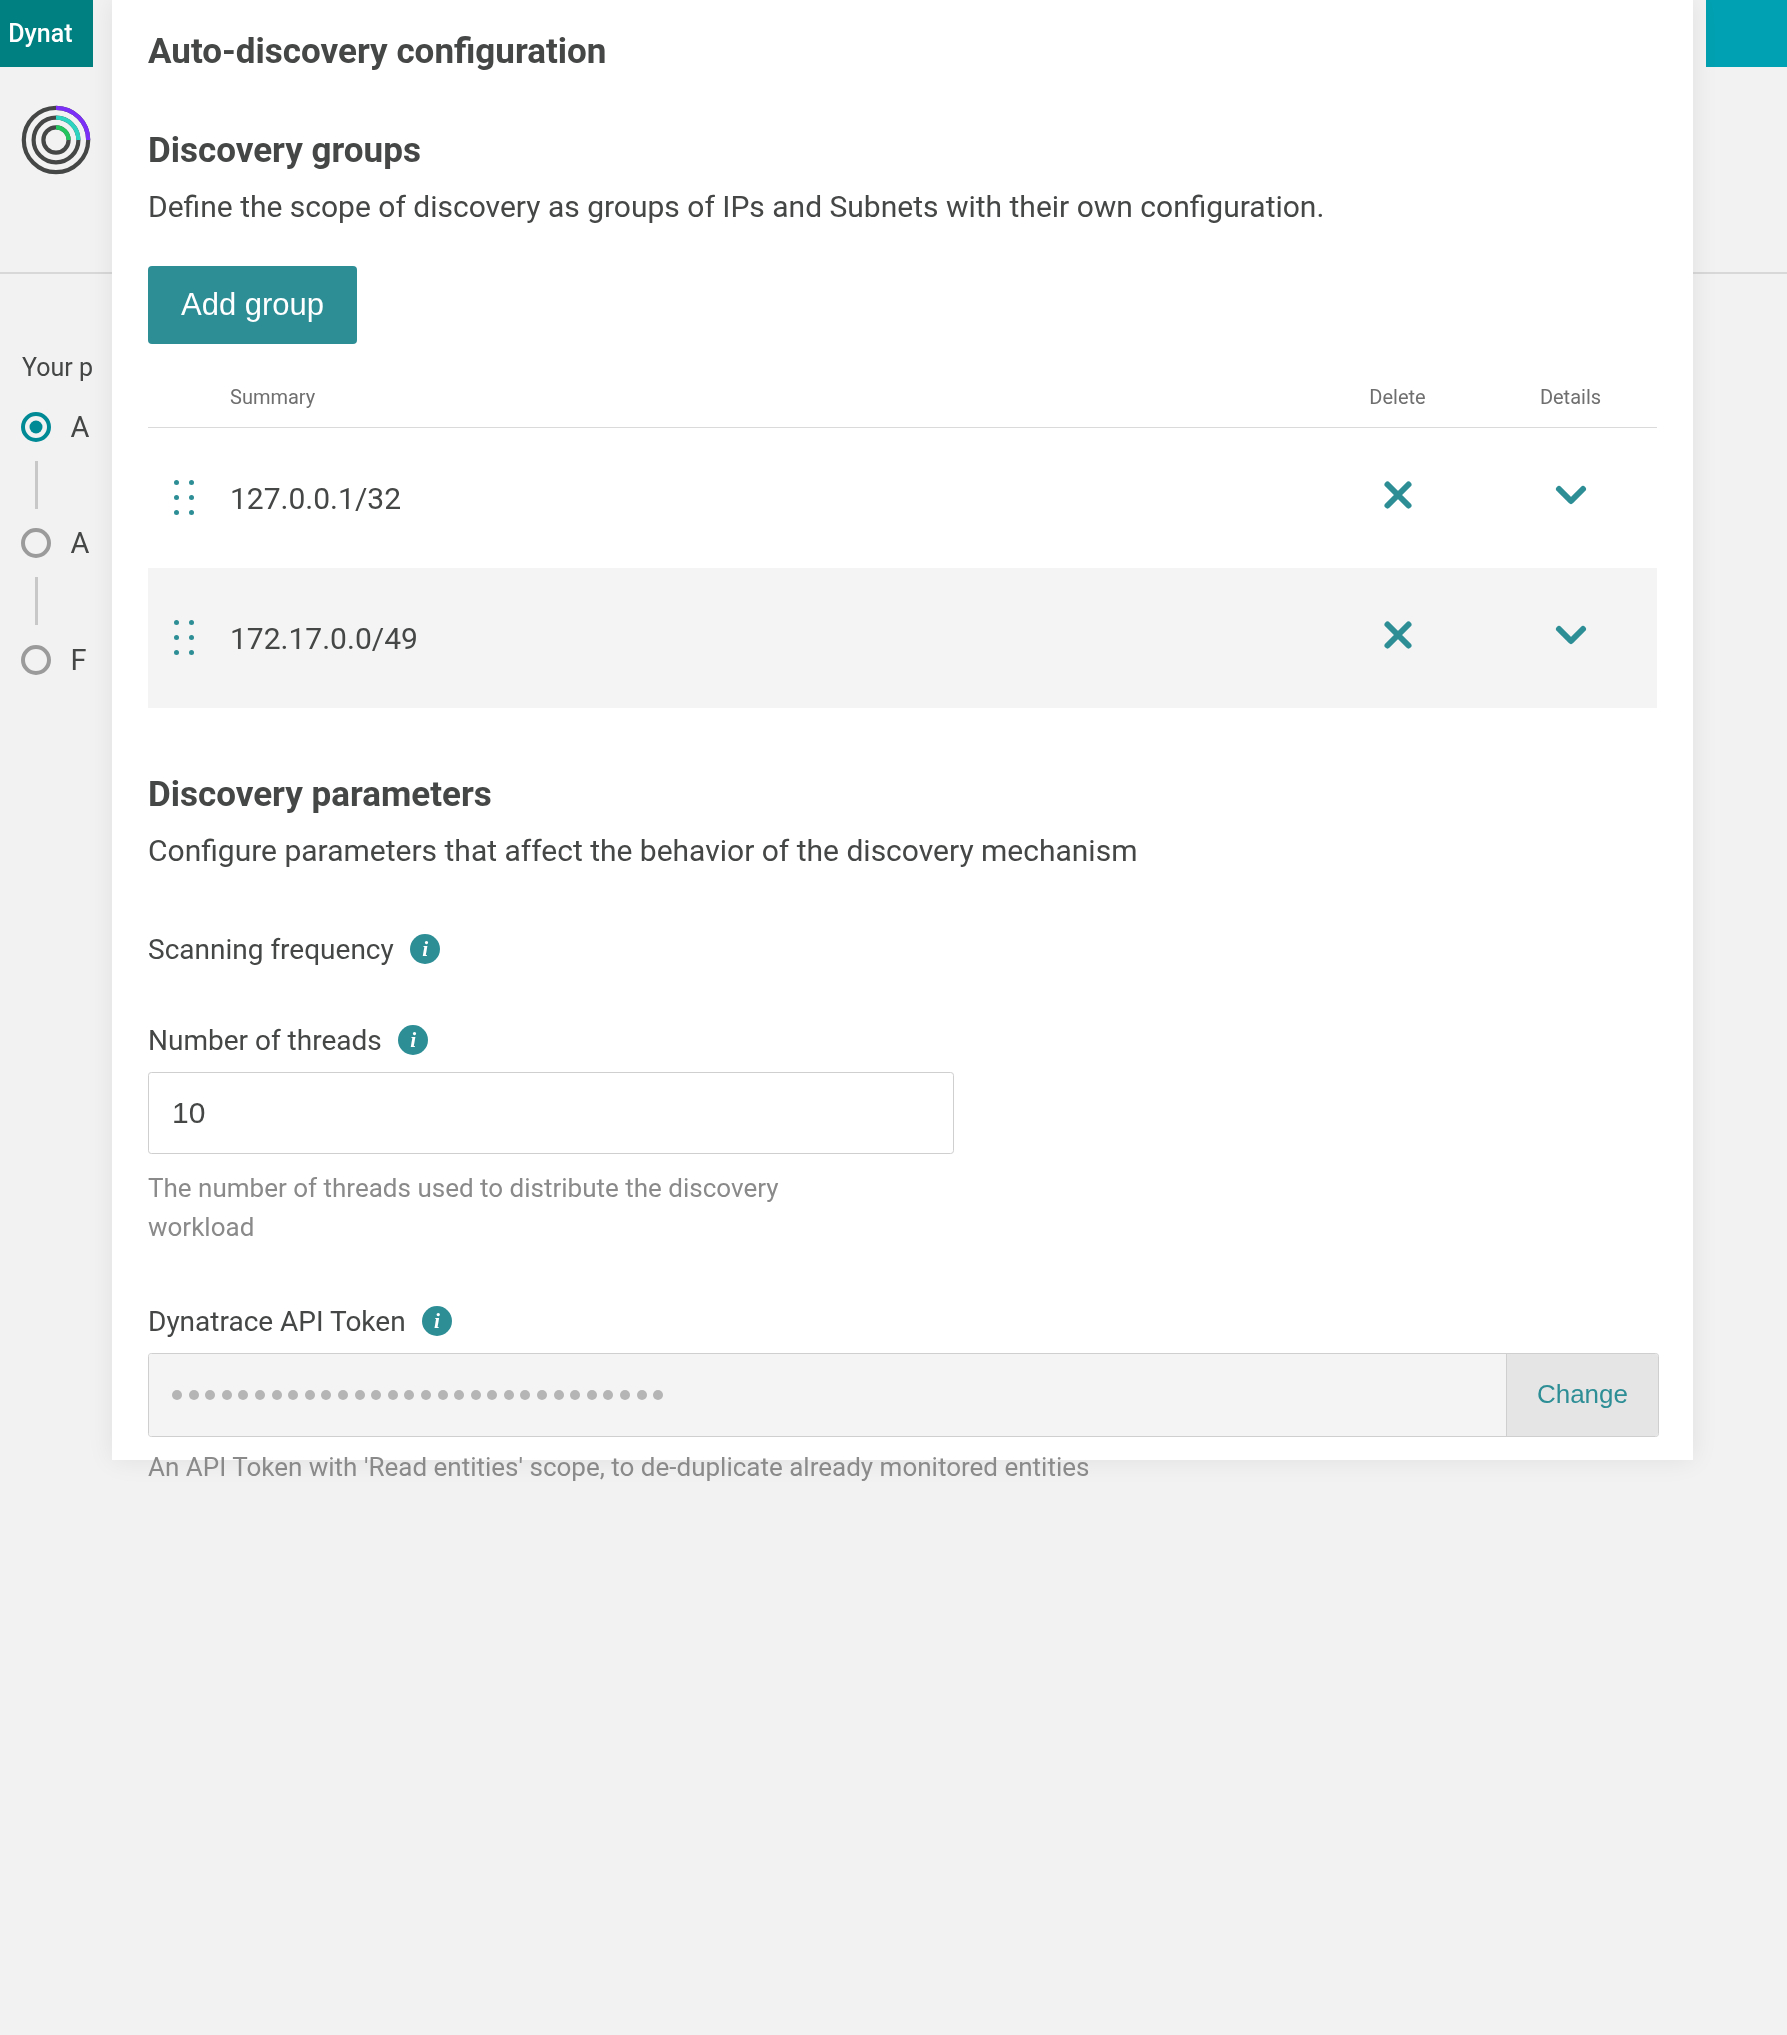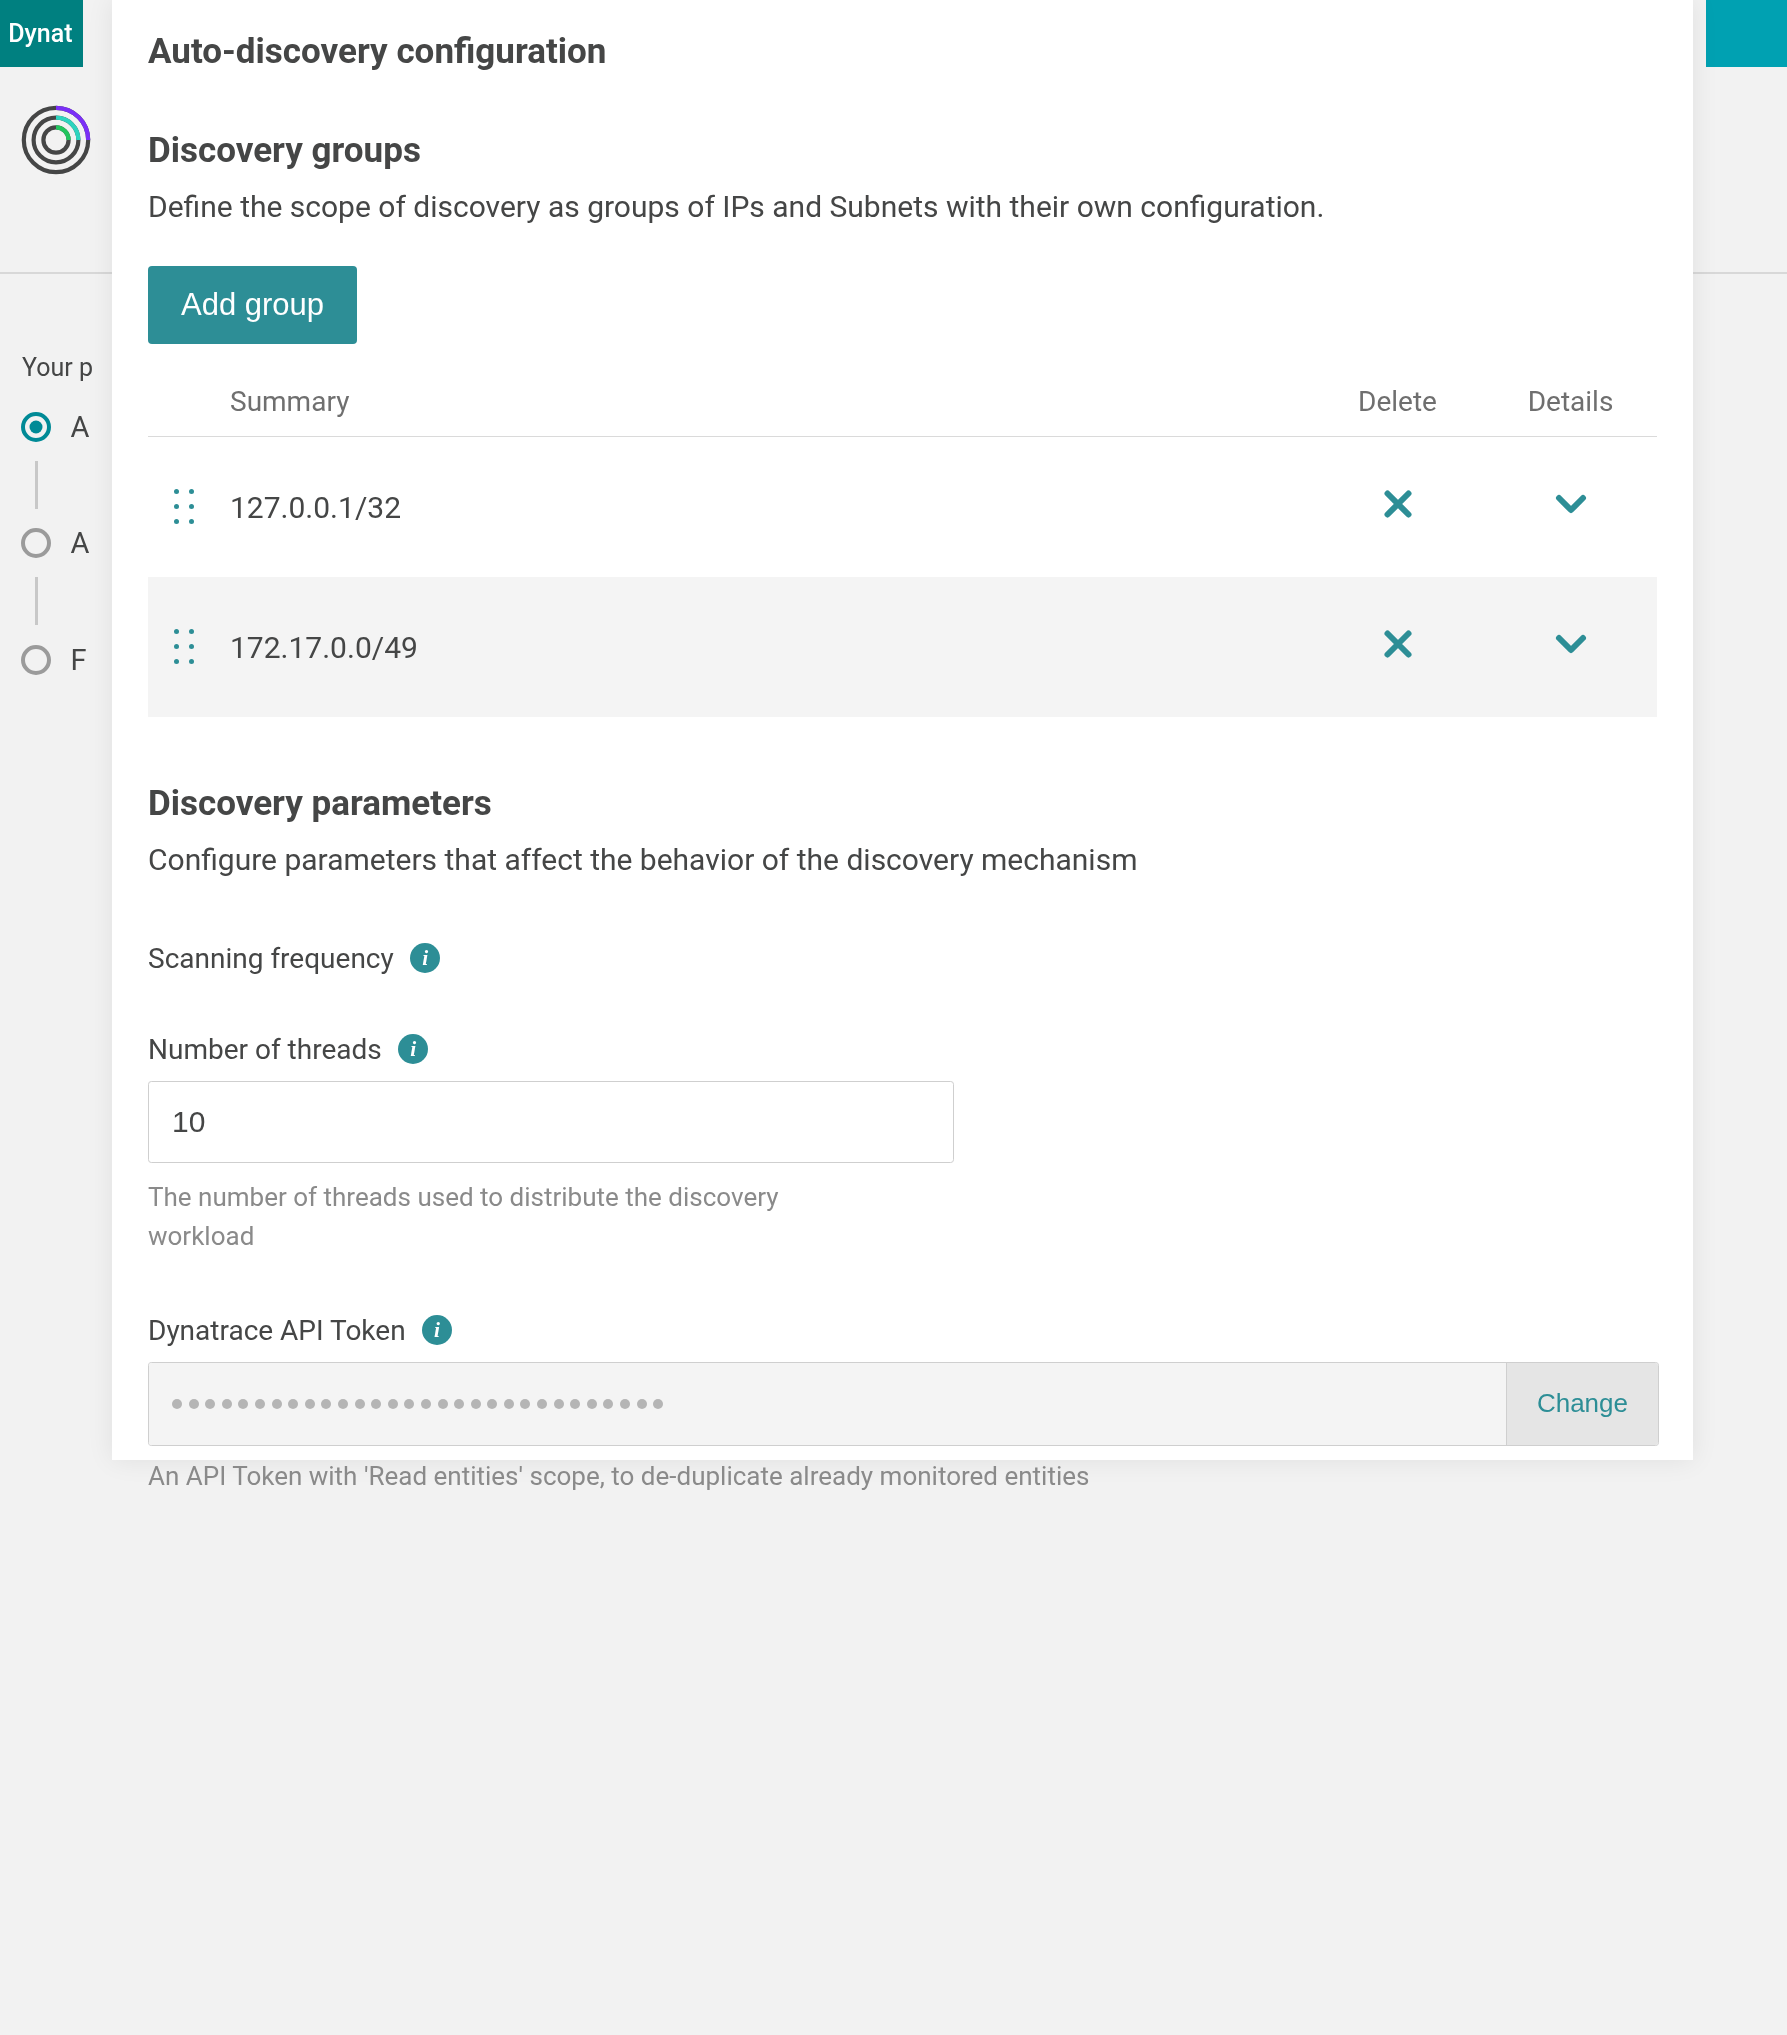--- a/index.html
+++ b/index.html
@@ -16,21 +16,21 @@
     position: relative;
     background: #f2f2f2;
     overflow: hidden;
   }
 
   
   .topbar-left {
     position: absolute;
     left: 0; top: 0;
     height: 67px;
-    width: 83px;
+    width: 93px;
     background: #008080;
     color: #fff;
     font-size: 25px;
     font-weight: 500;
     line-height: 67px;
     padding-left: 8.2px;
     box-sizing: border-box;
     overflow: hidden;
   }
   .topbar-right {
@@ -160,21 +160,21 @@
   
   .gtable {
     margin-top: 41px;
   }
   .gtable-head {
     display: flex;
     align-items: flex-start;
     border-bottom: 1.6px solid #dadada;
     padding-bottom: 18px;
     color: #6f6f6f;
-    font-size: 28px;
+    font-size: 20px;
   }
   .col-handle { width: 82px; flex: 0 0 auto; }
   .col-summary { flex: 1 1 auto; }
   .col-delete { width: 173px; flex: 0 0 auto; text-align: center; }
   .col-details { width: 173px; flex: 0 0 auto; text-align: center; }
 
   .grow {
     display: flex;
     align-items: center;
     height: 140px;

